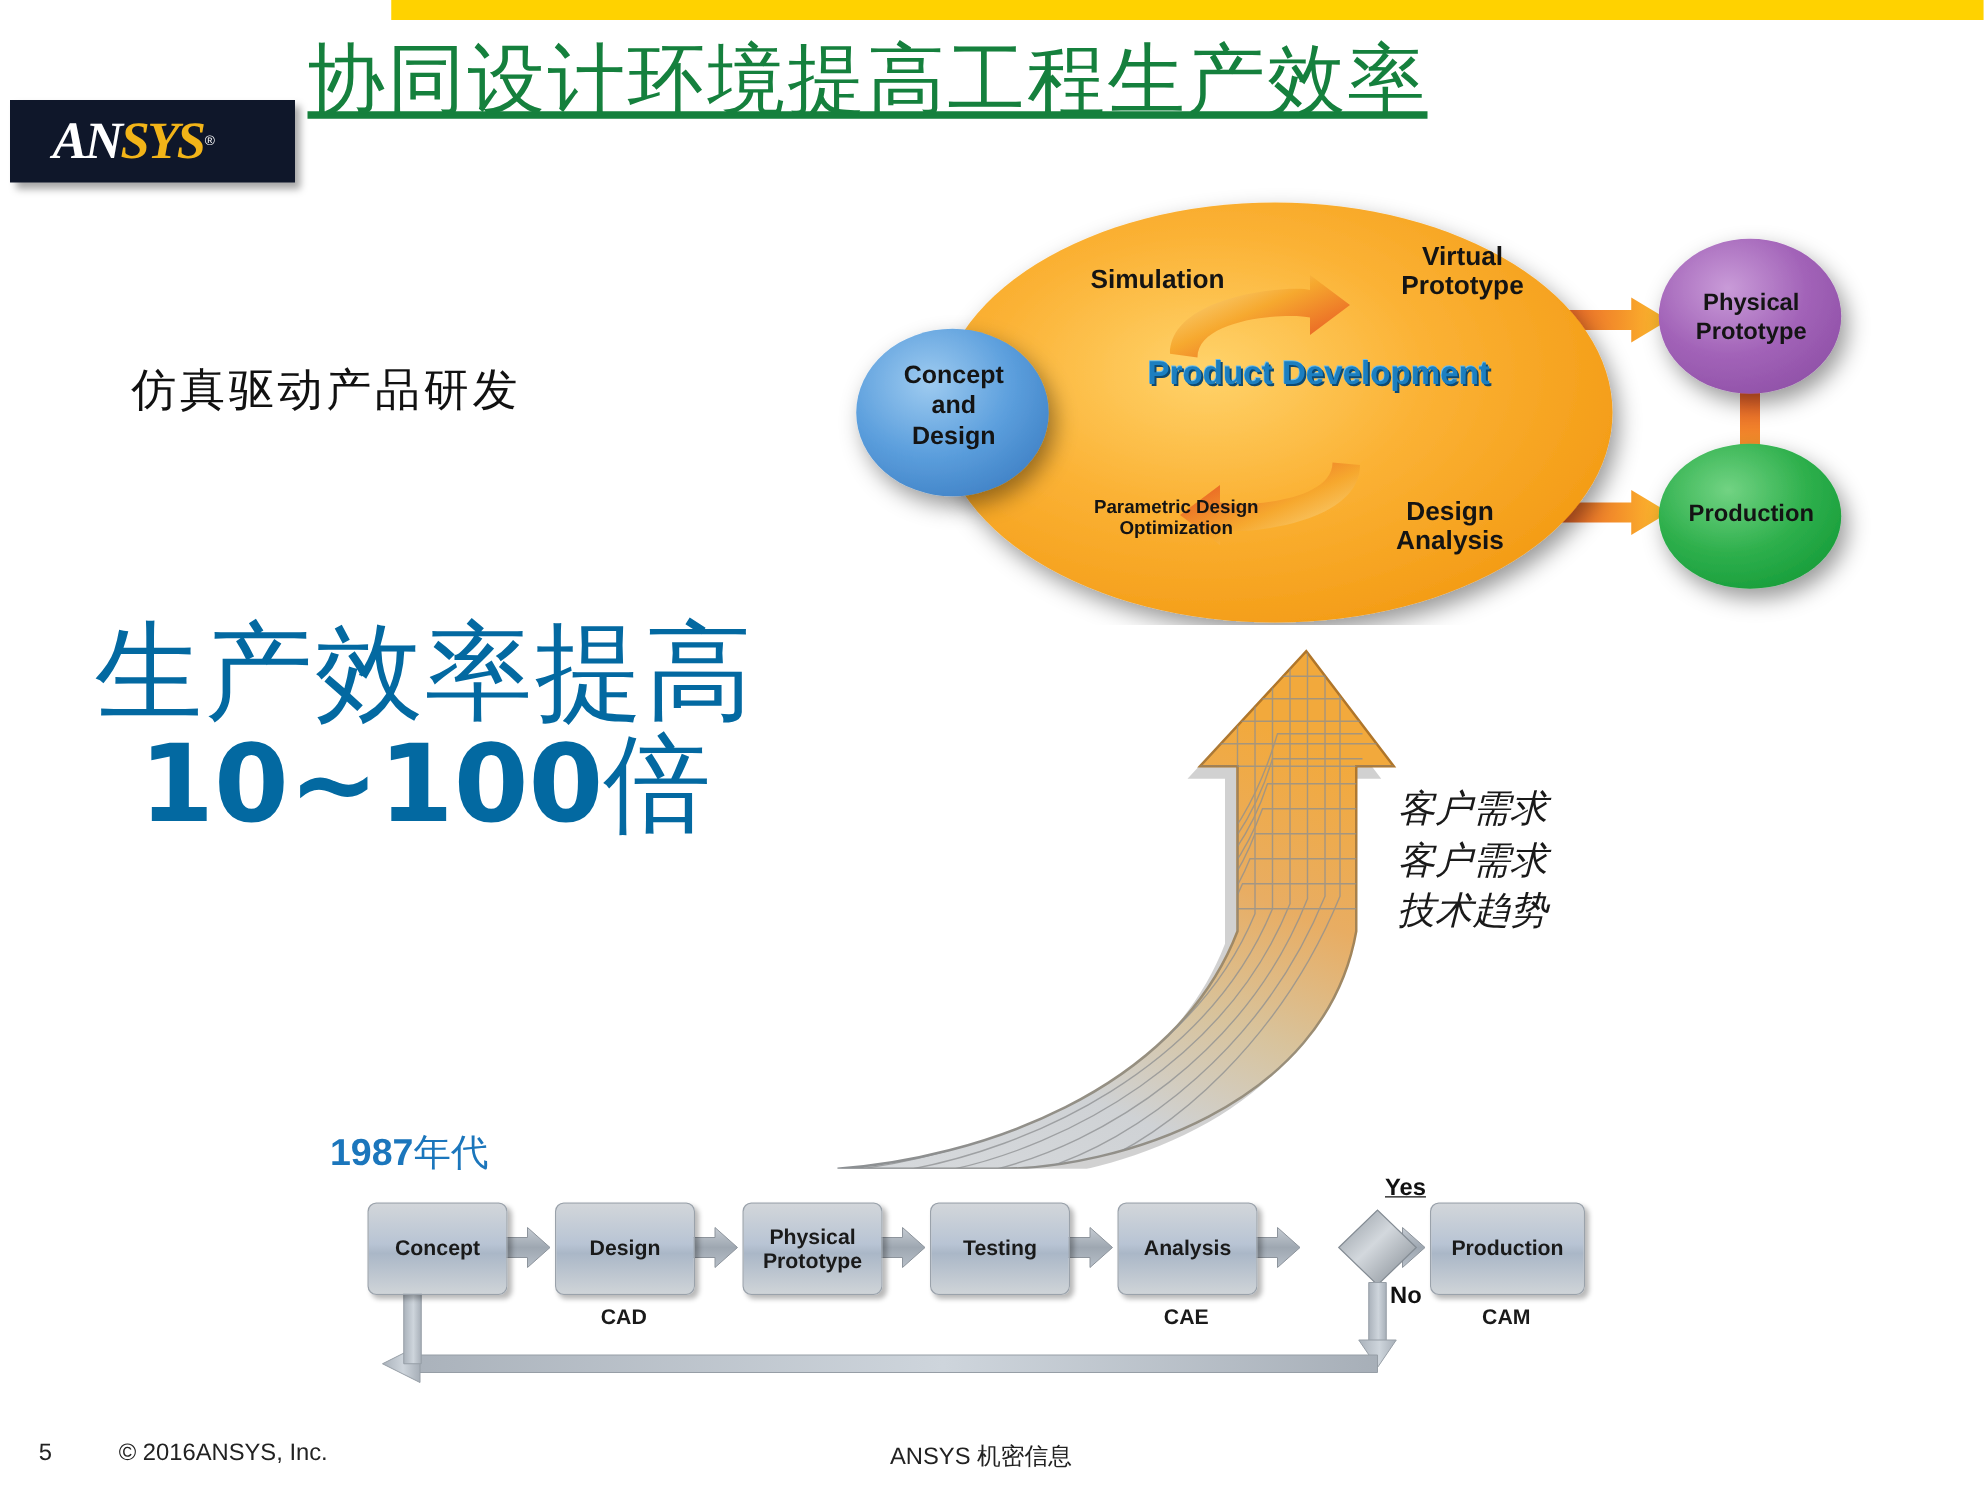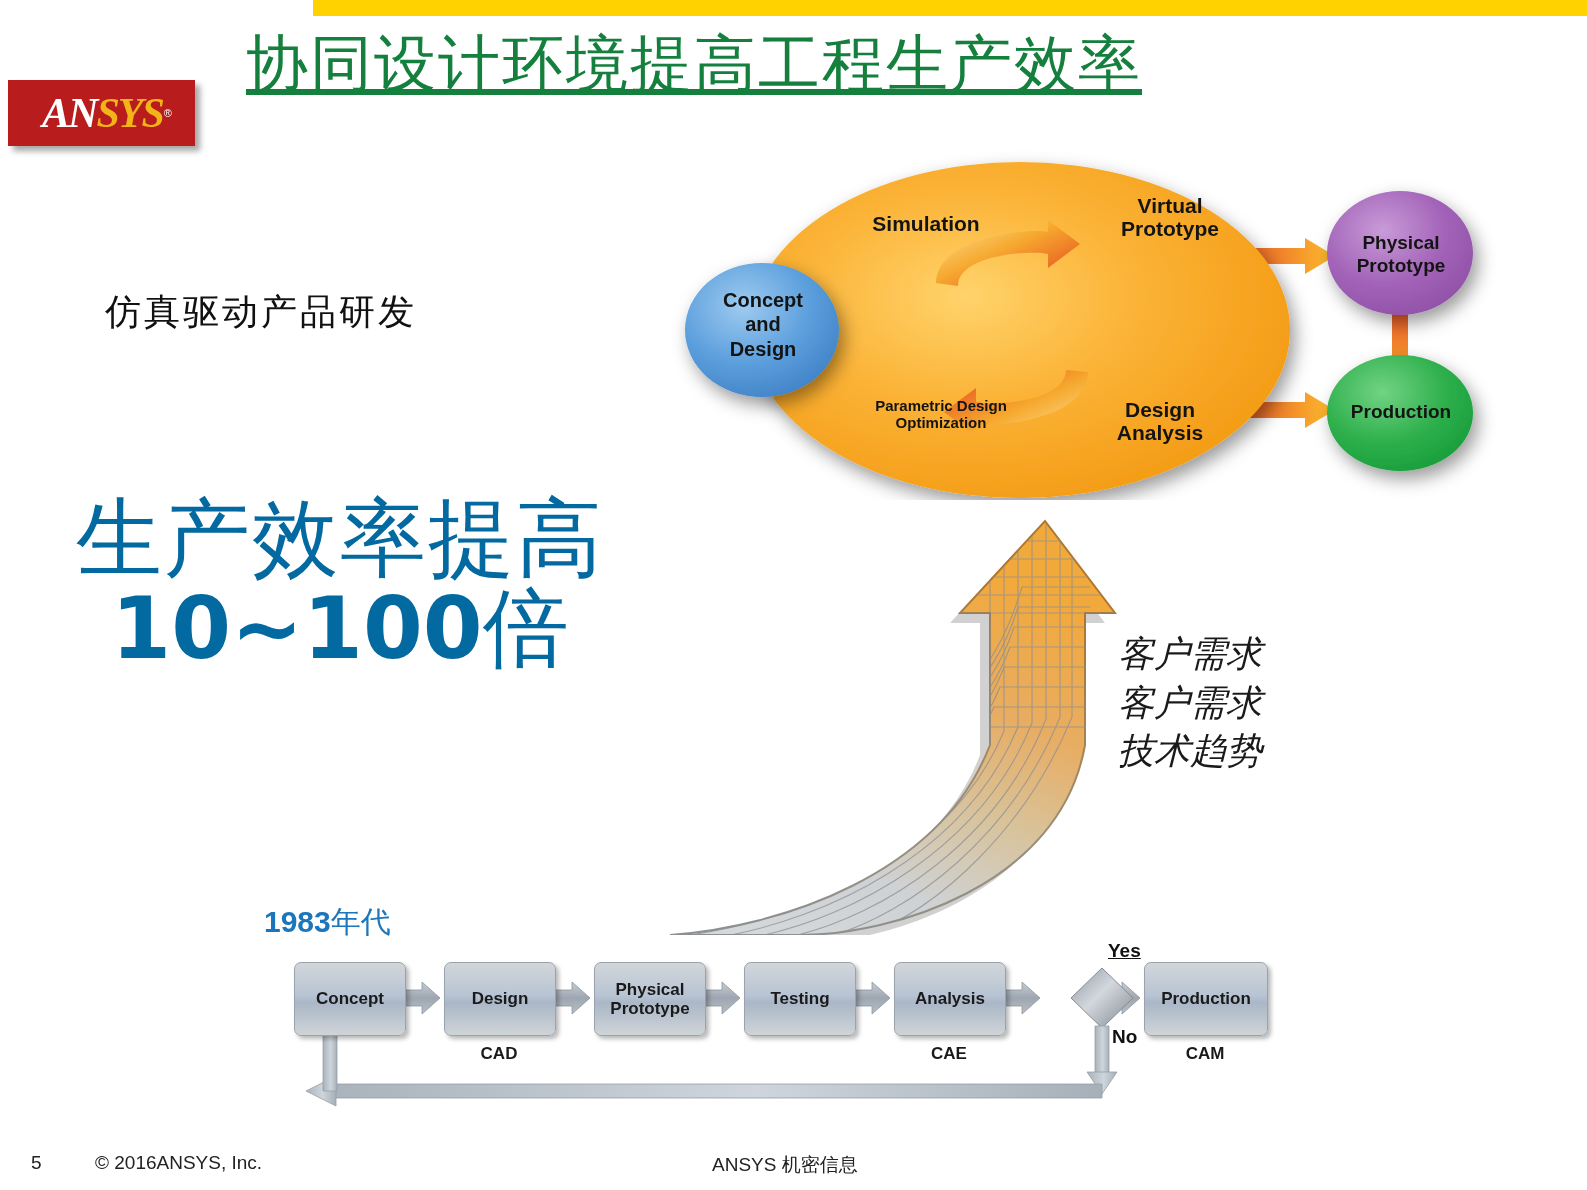--- a/index.html
+++ b/index.html
@@ -7,21 +7,21 @@
     width:1587px;height:1190px;position:relative;overflow:hidden;
     font-family:"Liberation Sans","DejaVu Sans",sans-serif;
     background:#ffffff;
   }
   .abs{position:absolute;}
 
   
   #top-bar{left:313px;top:0;width:1274px;height:16px;background:#FFD200;}
 
   
-  #logo{left:8px;top:80px;width:187px;height:66px;background:#b91c1c;
+  #logo{left:8px;top:80px;width:228px;height:66px;background:#0f172a;
         box-shadow:5px 5px 6px rgba(0,0,0,.35);}
   #logo .lg{position:absolute;left:0;top:0;width:198px;height:66px;
         display:flex;align-items:center;justify-content:center;}
   #logo .an{color:#ffffff;font-weight:bold;font-style:italic;font-size:42px;
         letter-spacing:-2px;font-family:"Liberation Serif","DejaVu Serif",serif;}
   #logo .sys{color:#F2B418;font-weight:bold;font-style:italic;font-size:42px;
         letter-spacing:-2px;font-family:"Liberation Serif","DejaVu Serif",serif;}
   #logo .reg{color:#ffffff;font-size:11px;vertical-align:super;margin-left:1px;}
 
   
@@ -35,23 +35,23 @@
 
   
   #headline{left:40px;top:495px;width:600px;text-align:center;color:#0369a1;}
   #headline .l1{font-size:86px;line-height:1.02;letter-spacing:2px;
       font-family:"DejaVu Serif","Liberation Serif",serif;white-space:nowrap;}
   #headline .l2{font-size:86px;line-height:1.05;font-weight:bold;letter-spacing:0px;
       font-family:"DejaVu Sans","Liberation Sans",sans-serif;white-space:nowrap;}
   #headline .l2 .cjk{font-family:"DejaVu Serif","Liberation Serif",serif;font-weight:normal;}
 
   
-  #notes{left:1118px;top:630px;font-style:italic;font-size:36px;color:#1a1a1a;
+  #notes{left:1118px;top:630px;font-style:italic;font-size:30px;color:#1a1a1a;
       line-height:1.35;text-align:left;
-      font-family:Liberation Sans, sans-serif;}
+      font-family:Liberation Mono, monospace;}
 
   
   #era{left:264px;top:902px;font-size:30px;font-weight:bold;color:#1B76BC;
       white-space:nowrap;}
   #era .cjk{font-weight:normal;font-family:"DejaVu Serif","Liberation Serif",serif;margin-top:17px;}
 
   
   #footer-page{left:31px;top:1152px;font-size:19px;color:#222;}
   #footer-copy{left:95px;top:1152px;font-size:19px;color:#222;white-space:nowrap;}
   #footer-conf{left:712px;top:1152px;font-size:19px;color:#222;white-space:nowrap;}
@@ -238,37 +238,38 @@
   <div class="ellipse-label" style="left:190px;top:258px;width:222px;font-size:15px;">
     <div>Parametric Design</div>
     <div>Optimization</div>
   </div>
   <div class="ellipse-label" style="left:440px;top:258px;width:160px;font-size:21px;">
     <div>Design</div>
     <div>Analysis</div>
   </div>
 
   <div id="sdpd">
+    <div>Product Development</div>
   </div>
 
   <div class="ellipse-label" style="left:58px;top:148px;width:130px;font-size:20px;line-height:1.22;">
     <div>Concept</div>
     <div>and</div>
     <div>Design</div>
   </div>
 
   <div class="ellipse-label" style="left:690px;top:92px;width:142px;font-size:19px;line-height:1.2;">
     <div>Physical</div>
     <div>Prototype</div>
   </div>
 
   <div class="ellipse-label" style="left:690px;top:262px;width:142px;font-size:19px;">Production</div>
 </div>
 
-<div class="abs" id="era"><span>1983</span><span class="cjk">年代</span></div>
+<div class="abs" id="era"><span>1987</span><span class="cjk">年代</span></div>
 
 <div class="abs" id="flow">
 
   <svg class="abs" style="left:0;top:0;width:1010px;height:175px;">
     <defs>
       <linearGradient id="grayArr" x1="0" y1="0" x2="0" y2="1">
         <stop offset="0%" stop-color="#c6ccd3"></stop>
         <stop offset="50%" stop-color="#9ea7b1"></stop>
         <stop offset="100%" stop-color="#b7bfc8"></stop>
       </linearGradient>

